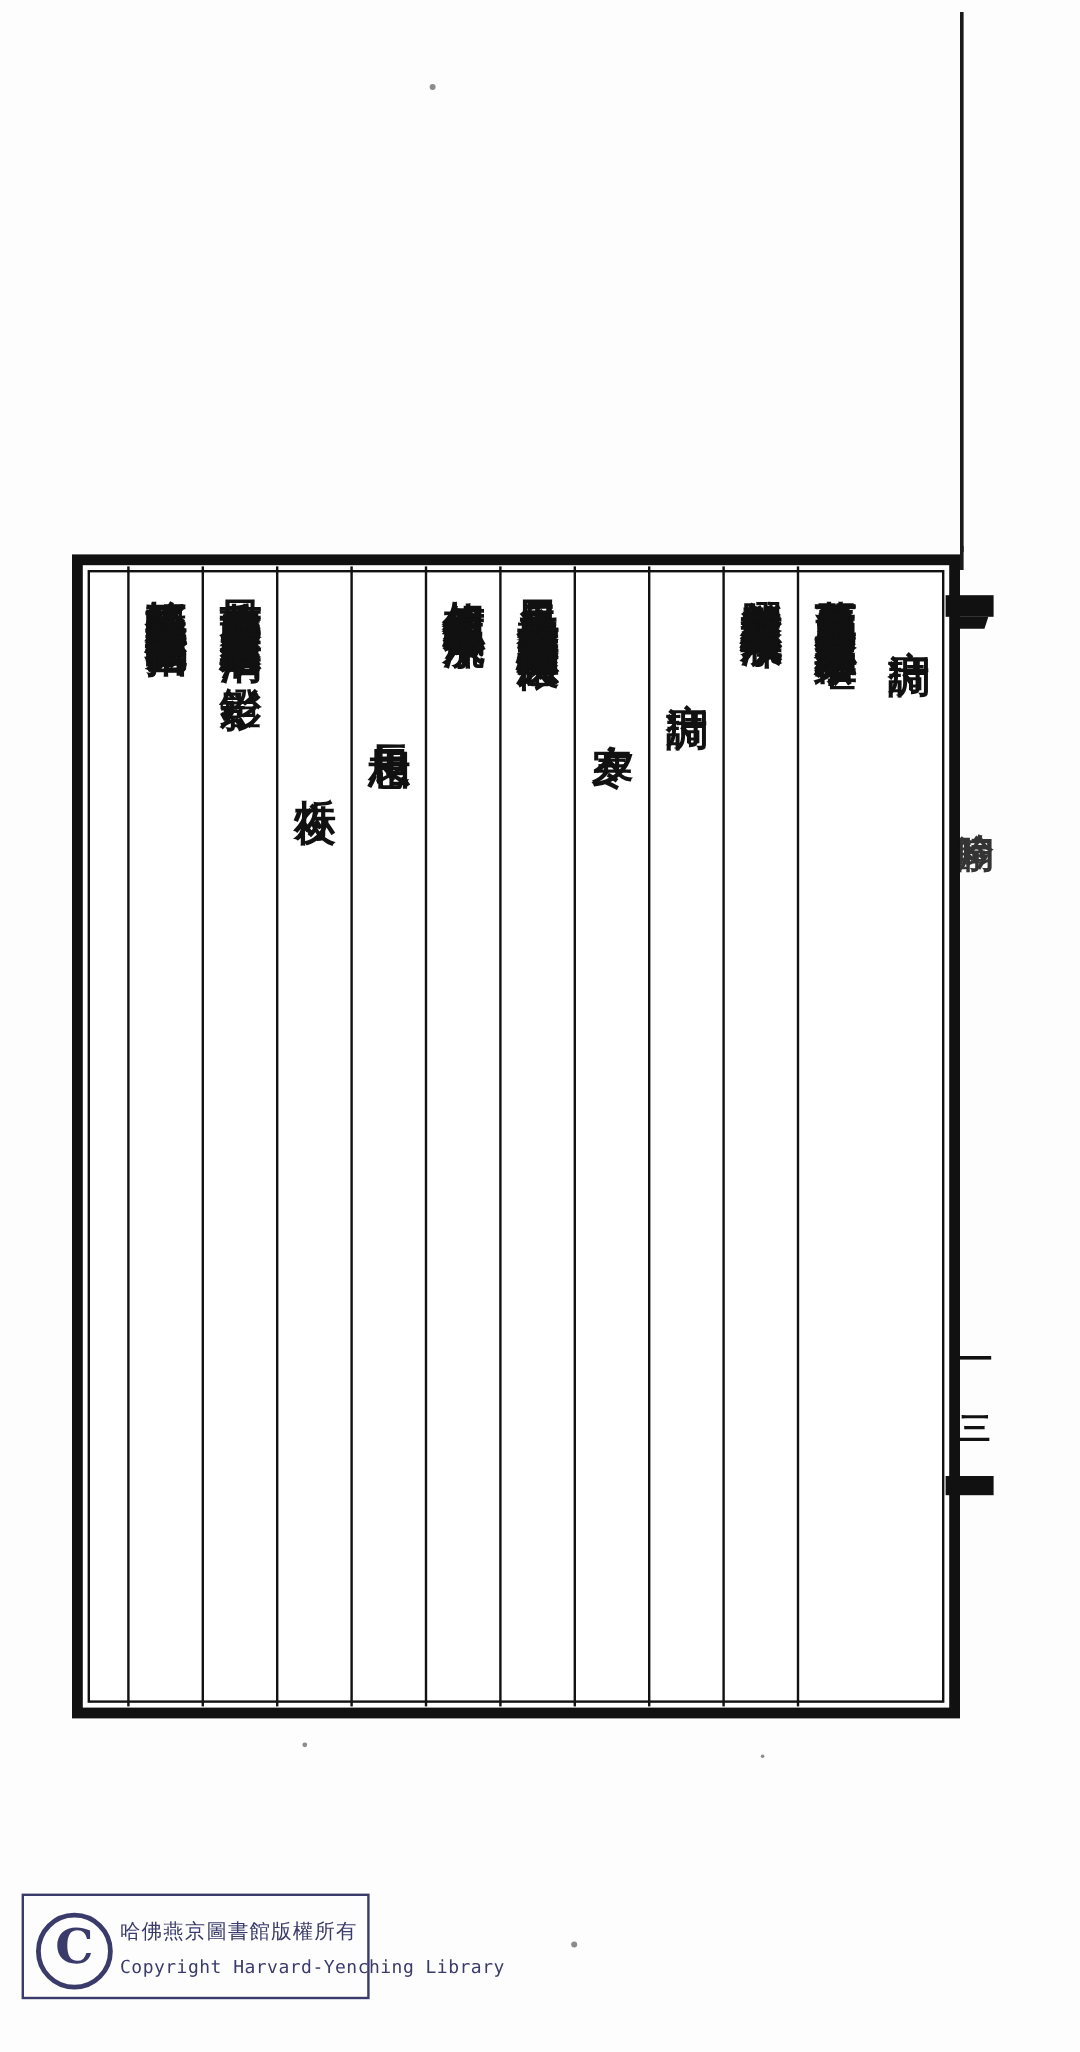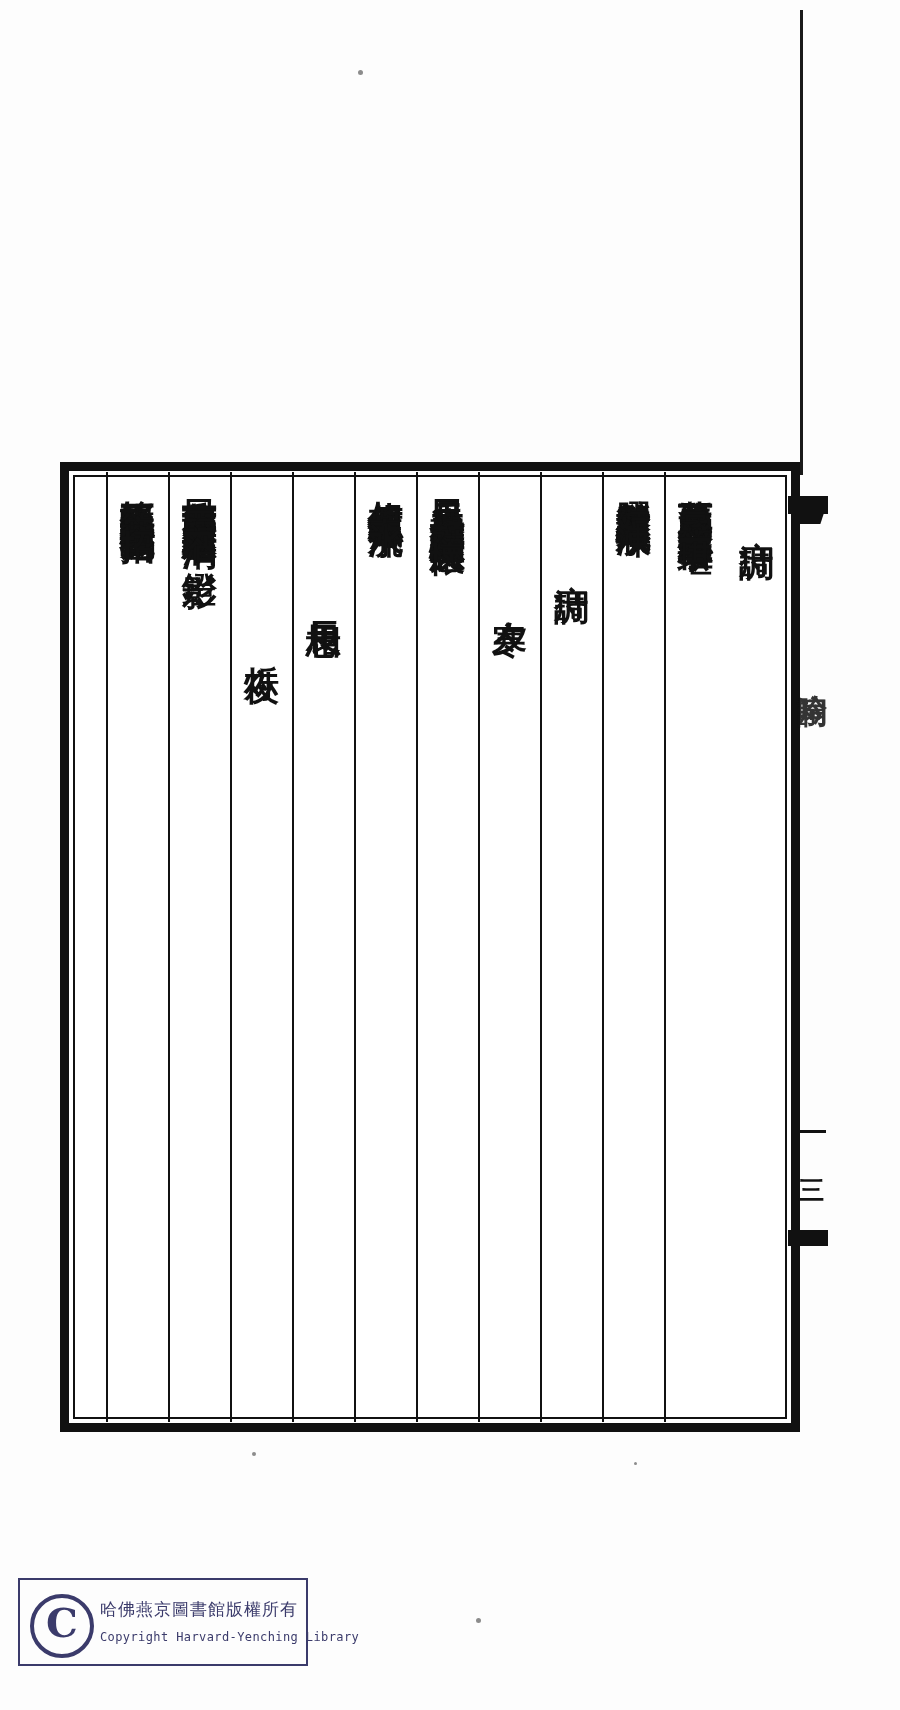--- a/index.html
+++ b/index.html
@@ -184,21 +184,21 @@
     font-size: 17px;
     color: #3b3b6b;
     letter-spacing: 1px;
     white-space: nowrap;
   }
   #stamp .c-en {
     position: absolute;
     left: 80px;
     top: 50px;
     font-family: "DejaVu Sans Mono", "Liberation Mono", monospace;
-    font-size: 12px;
+    font-size: 15px;
     color: #3b3b6b;
     letter-spacing: .4px;
     white-space: nowrap;
   }
 </style>
 </head>
 <body>
 
 <div id="scan">
 

